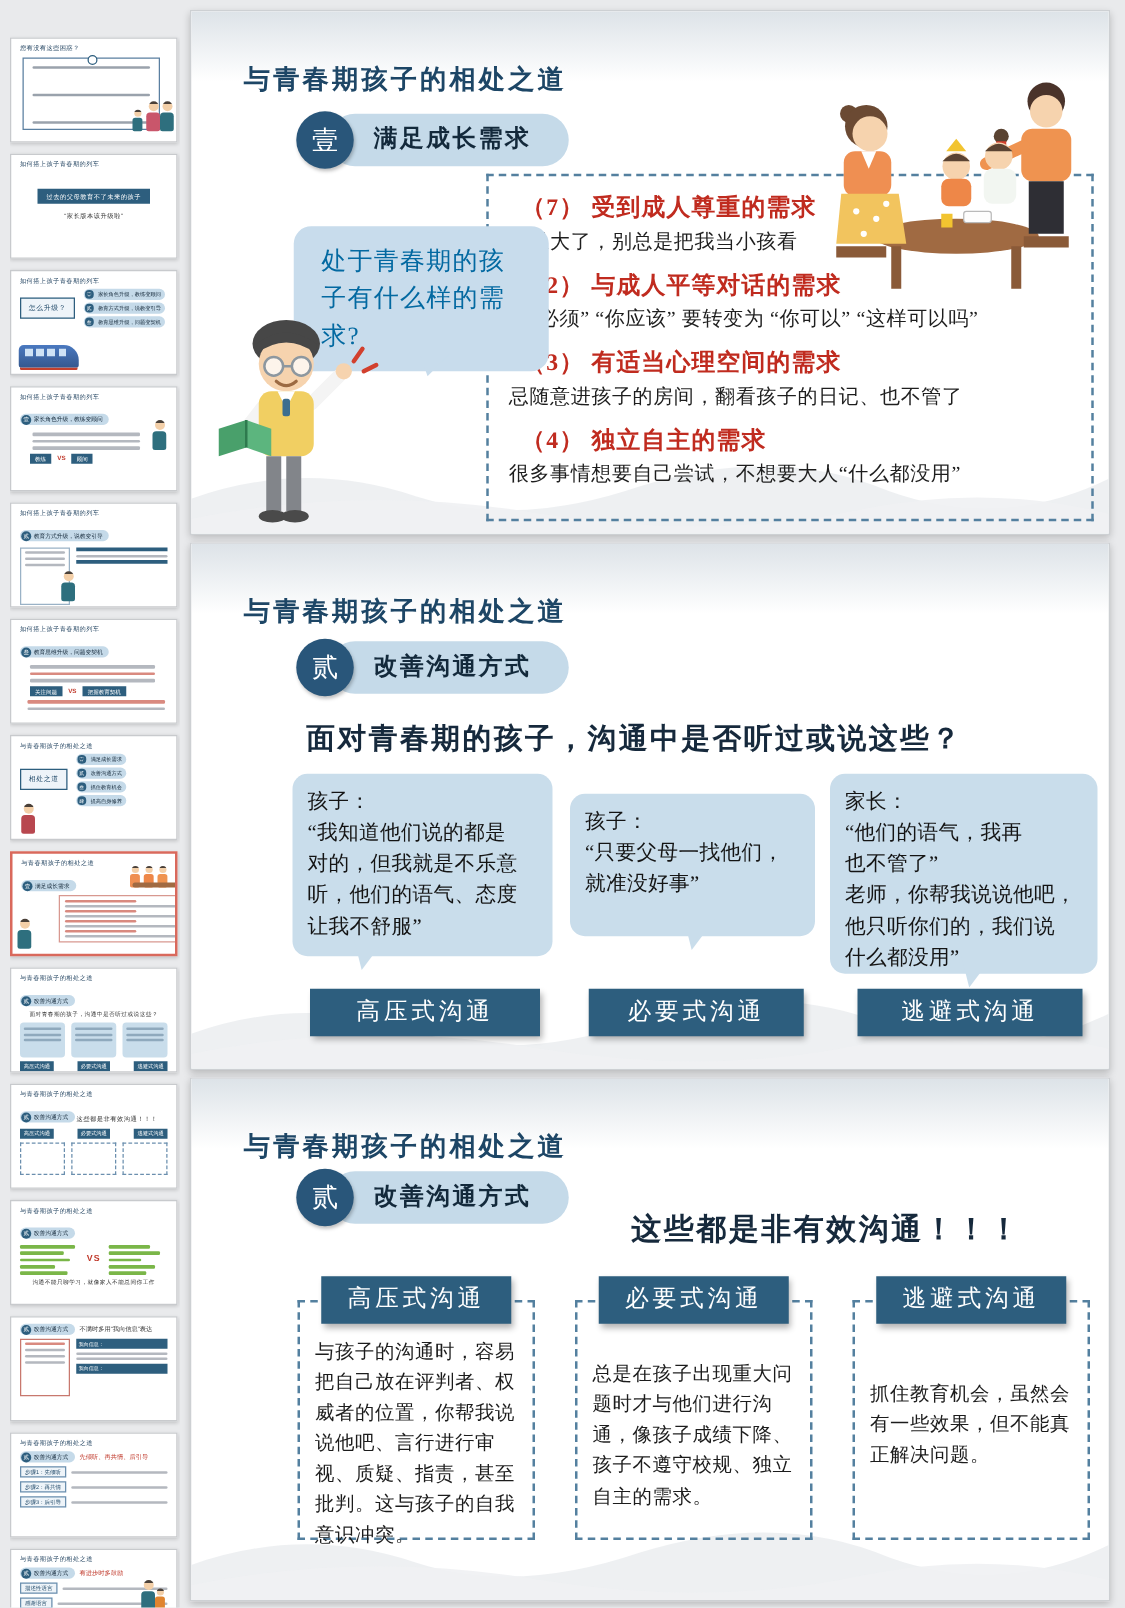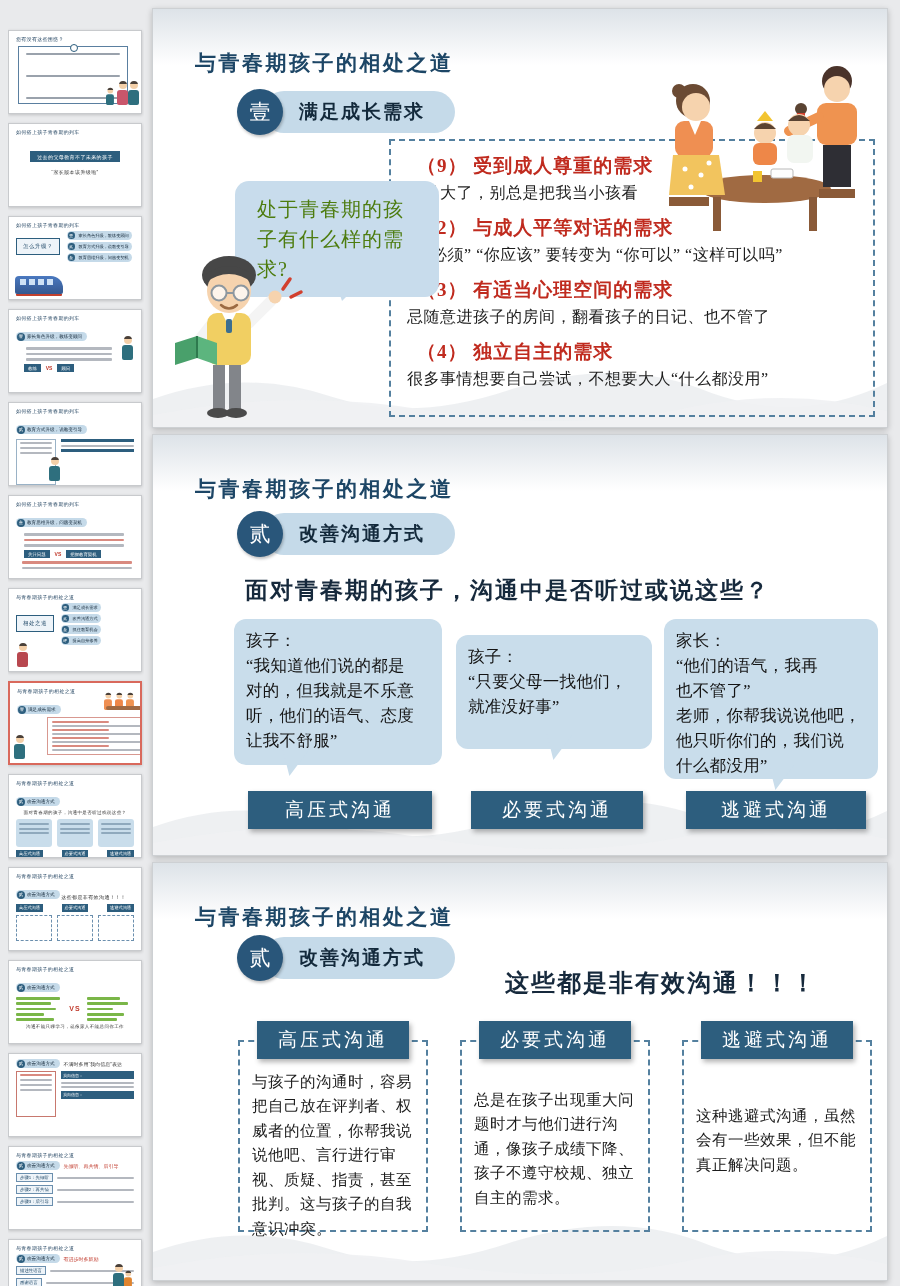--- a/index.html
+++ b/index.html
@@ -68,21 +68,21 @@
   .slide{position:absolute;left:0;width:736px;background:#fff;border:1px solid #cdd0d3;box-shadow:0 2px 6px rgba(0,0,0,.22);box-sizing:border-box;overflow:hidden;}
   .slide::before{content:"";position:absolute;left:0;top:0;right:0;height:56px;background:linear-gradient(#dde3e8,rgba(255,255,255,0));z-index:0;}
   #s1{top:8px;height:420px;} #s2{top:434px;height:422px;} #s3{top:862px;height:419px;}
   .mounts{position:absolute;left:0;bottom:0;width:100%;height:78px;z-index:0;pointer-events:none;}
   .serif{font-family:"Liberation Serif","DejaVu Serif",serif;}
   .s-title{position:absolute;left:42px;top:26px;font-size:21px;font-weight:bold;color:#1d4666;letter-spacing:2.5px;z-index:1;}
   .badge{position:absolute;display:flex;align-items:center;z-index:1;}
   .badge-c{flex:none;width:46px;height:46px;border-radius:50%;background:#29567a;color:#fff;font-size:21px;display:flex;align-items:center;justify-content:center;z-index:2;box-shadow:1px 2px 3px rgba(0,0,0,.25);}
   .badge-p{margin-left:-20px;background:#c5dae9;border-radius:22px;height:42px;line-height:42px;padding:0 30px 0 36px;font-size:19px;font-weight:bold;color:#13293b;letter-spacing:2px;white-space:nowrap;}
   
-  .q-bubble{position:absolute;left:82px;top:172px;width:160px;background:#c8dcec;border-radius:14px;padding:13px 22px;box-sizing:content-box;font-size:20px;line-height:1.5;color:#4d7c0f;letter-spacing:1px;z-index:2;}
+  .q-bubble{position:absolute;left:82px;top:172px;width:160px;background:#c8dcec;border-radius:14px;padding:13px 22px;box-sizing:content-box;font-size:20px;line-height:1.5;color:#0369a1;letter-spacing:1px;z-index:2;}
   .q-bubble::after{content:"";position:absolute;bottom:-16px;left:96px;width:0;height:0;border:12px solid rgba(0,0,0,0);border-top:18px solid #c8dcec;transform:skewX(-18deg);}
   .needs-box{position:absolute;left:236px;top:130px;width:486px;height:278px;border:2px dashed #54809f;box-sizing:border-box;padding:10px 16px;z-index:1;}
   .need{margin:2px 0 11px;}
   .need-h{font-size:19px;font-weight:bold;color:#c02b1f;letter-spacing:1px;margin-left:10px;}
   .need-d{font-size:16px;color:#1e1e1e;margin-top:4px;letter-spacing:.5px;}
   .teacher-svg{position:absolute;left:12px;top:238px;z-index:2;}
   .family-svg{position:absolute;left:488px;top:38px;z-index:3;}
   
   .headline2{position:absolute;left:92px;top:140px;font-size:23px;font-weight:bold;color:#16293c;letter-spacing:2px;z-index:1;}
   .bubble{position:absolute;background:#c9ddeb;border-radius:12px;padding:9px 12px;box-sizing:border-box;font-size:16.5px;line-height:1.52;color:#141414;white-space:pre-line;letter-spacing:.3px;z-index:1;}
@@ -350,21 +350,21 @@
         <path d="M0,78 L0,66 Q140,38 280,62 Q420,84 540,58 Q640,38 736,62 L736,78 Z" fill="#f0f1f3" opacity="0.9"></path>
       </svg>
       <h1 class="s-title">与青春期孩子的相处之道</h1>
       <div class="badge" style="left:84px;top:80px">
         <span class="badge-c">壹</span>
         <span class="badge-p">满足成长需求</span>
       </div>
       <div class="q-bubble">处于青春期的孩子有什么样的需求?</div>
       <div class="needs-box">
         <div class="need">
-          <div class="need-h">（9） 受到成人尊重的需求</div>
+          <div class="need-h">（7） 受到成人尊重的需求</div>
           <div class="need-d">我长大了，别总是把我当小孩看</div>
         </div>
         <div class="need">
           <div class="need-h">（2） 与成人平等对话的需求</div>
           <div class="need-d">“你必须” “你应该” 要转变为 “你可以” “这样可以吗”</div>
         </div>
         <div class="need">
           <div class="need-h">（3） 有适当心理空间的需求</div>
           <div class="need-d">忌随意进孩子的房间，翻看孩子的日记、也不管了</div>
         </div>
@@ -475,17 +475,17 @@
       <div class="col" style="left:85px">
         <div class="col-h">高压式沟通</div>
         <div class="col-b">与孩子的沟通时，容易把自己放在评判者、权威者的位置，你帮我说说他吧、言行进行审视、质疑、指责，甚至批判。这与孩子的自我意识冲突。</div>
       </div>
       <div class="col" style="left:307px">
         <div class="col-h">必要式沟通</div>
         <div class="col-b c2">总是在孩子出现重大问题时才与他们进行沟通，像孩子成绩下降、孩子不遵守校规、独立自主的需求。</div>
       </div>
       <div class="col" style="left:529px">
         <div class="col-h">逃避式沟通</div>
-        <div class="col-b c3">这种逃避式沟通，虽然会有一些效果，但不能真正解决问题。</div>
+        <div class="col-b c3">抓住教育机会，虽然会有一些效果，但不能真正解决问题。</div>
       </div>
     </article>
   </main>
 </div>
 
 </body></html>

